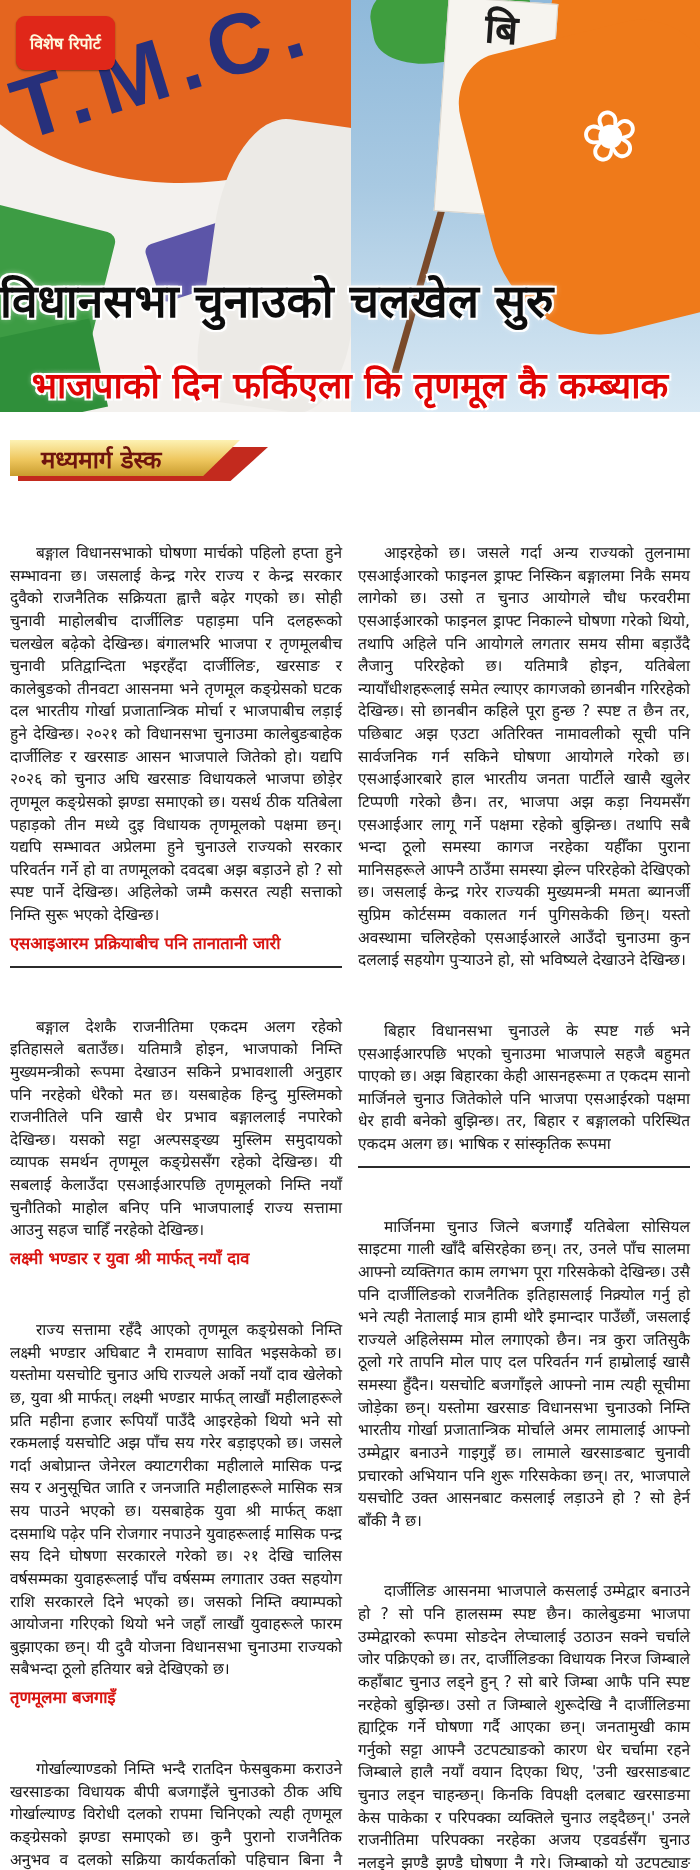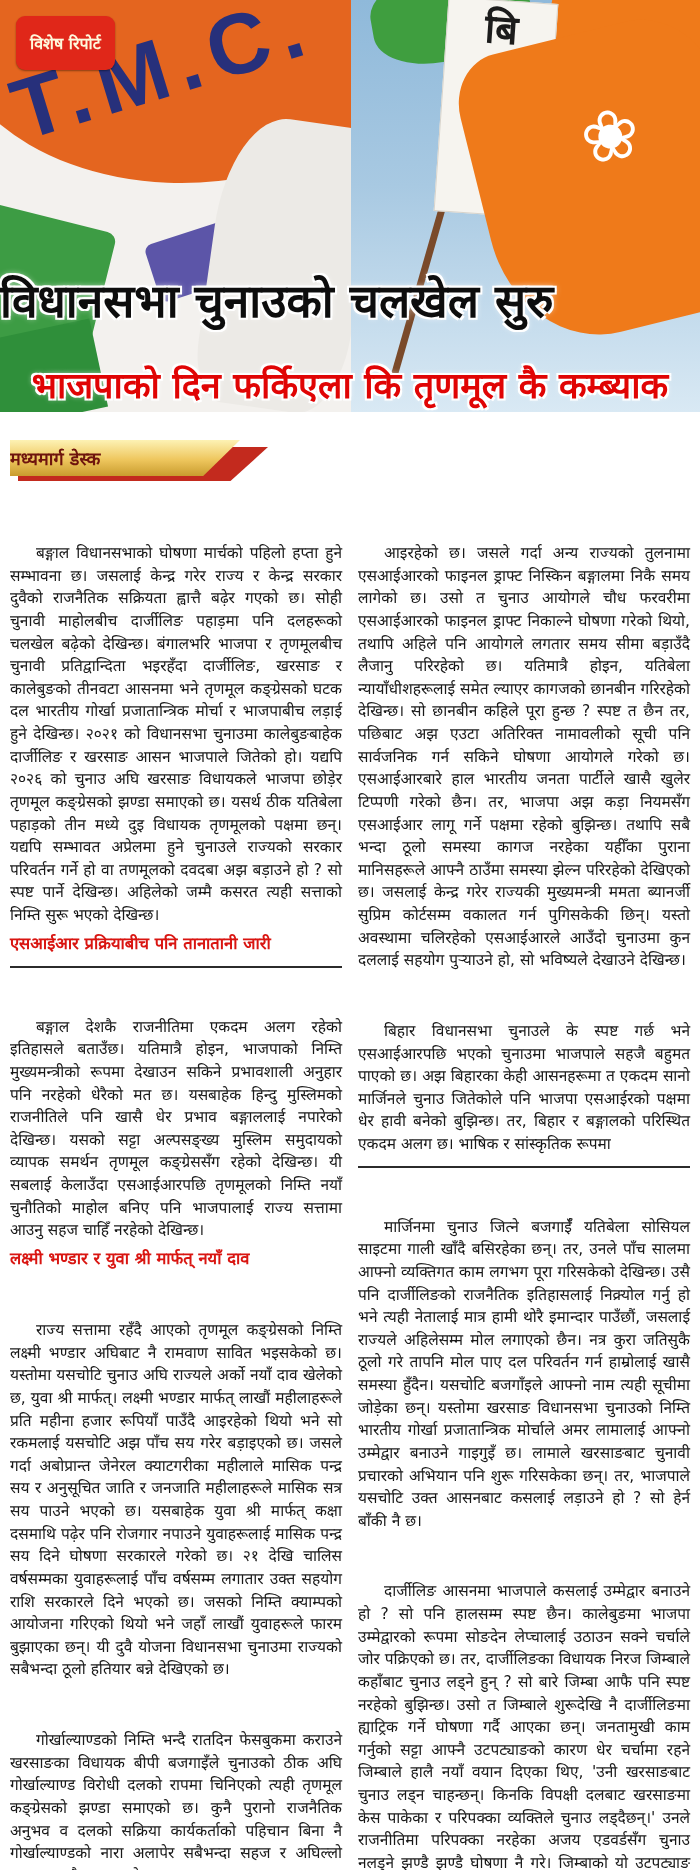--- a/index.html
+++ b/index.html
@@ -60,21 +60,21 @@
     text-shadow:-2px -2px 0 #fff, 2px -2px 0 #fff, -2px 2px 0 #fff, 2px 2px 0 #fff,
       0 0 6px #fff; }
 
   
   .byline-wrap { position:relative; height:42px; margin:26px 0 10px 10px; width:260px; }
   .byline-red { position:absolute; left:8px; top:9px; width:250px; height:34px;
     background:#c32a1e; clip-path:polygon(0 0,100% 0,85% 100%,0 100%); }
   .byline-gold { position:absolute; left:0; top:2px; width:230px; height:36px;
     background:linear-gradient(180deg,#fdf2b4 0%,#eec65d 55%,#c99c2e 100%);
     clip-path:polygon(0 0,100% 0,84% 100%,0 100%); display:flex; align-items:center;
-    padding-left:0; font-weight:bold; font-size:18px; color:#6e140d; }
+    padding-left:31px; font-weight:bold; font-size:24px; color:#6e140d; }
 
   
   .columns { display:flex; gap:16px; padding:4px 10px 6px 10px; min-height:1090px; }
   .col { flex:1; text-align:justify; font-size:15.5px; line-height:1.46; color:#181818; }
   .col p { text-indent:26px; margin-bottom:3px;margin-top:48px; }
   .red-head { color:#d91511; font-size:16.5px; font-weight:bold; text-align:left;
     margin:5px 0 3px 0; }
   .divider { border:none; border-top:2px solid #2b2b2b; margin:10px 0 9px 0; }
 </style>
 </head>
@@ -111,25 +111,26 @@
   <div class="byline-wrap">
     <div class="byline-red"></div>
     <div class="byline-gold">
       <span>मध्यमार्ग डेस्क</span>
     </div>
   </div>
 
   <div class="columns">
     <div class="col">
       <p>बङ्गाल विधानसभाको घोषणा मार्चको पहिलो हप्ता हुने सम्भावना छ। जसलाई केन्द्र गरेर राज्य र केन्द्र सरकार दुवैको राजनैतिक सक्रियता ह्वात्तै बढ़ेर गएको छ। सोही चुनावी माहोलबीच दार्जीलिङ पहाड़मा पनि दलहरूको चलखेल बढ़ेको देखिन्छ। बंगालभरि भाजपा र तृणमूलबीच चुनावी प्रतिद्वान्दिता भइरहँदा दार्जीलिङ, खरसाङ र कालेबुङको तीनवटा आसनमा भने तृणमूल कङ्ग्रेसको घटक दल भारतीय गोर्खा प्रजातान्त्रिक मोर्चा र भाजपाबीच लड़ाई हुने देखिन्छ। २०२१ को विधानसभा चुनाउमा कालेबुङबाहेक दार्जीलिङ र खरसाङ आसन भाजपाले जितेको हो। यद्यपि २०२६ को चुनाउ अघि खरसाङ विधायकले भाजपा छोड़ेर तृणमूल कङ्ग्रेसको झण्डा समाएको छ। यसर्थ ठीक यतिबेला पहाड़को तीन मध्ये दुइ विधायक तृणमूलको पक्षमा छन्। यद्यपि सम्भावत अप्रेलमा हुने चुनाउले राज्यको सरकार परिवर्तन गर्ने हो वा तणमूलको दवदबा अझ बड़ाउने हो ? सो स्पष्ट पार्ने देखिन्छ। अहिलेको जम्मै कसरत त्यही सत्ताको निम्ति सुरू भएको देखिन्छ।</p>
-      <h3 class="red-head">एसआईआर प्रक्रियाबीच पनि तानातानी जारी</h3>
+      <h3 class="red-head">एसआइआरम प्रक्रियाबीच पनि तानातानी जारी</h3>
       <hr class="divider">
       <p>बङ्गाल देशकै राजनीतिमा एकदम अलग रहेको इतिहासले बताउँछ। यतिमात्रै होइन, भाजपाको निम्ति मुख्यमन्त्रीको रूपमा देखाउन सकिने प्रभावशाली अनुहार पनि नरहेको धेरैको मत छ। यसबाहेक हिन्दु मुस्लिमको राजनीतिले पनि खासै धेर प्रभाव बङ्गाललाई नपारेको देखिन्छ। यसको सट्टा अल्पसङ्ख्य मुस्लिम समुदायको व्यापक समर्थन तृणमूल कङ्ग्रेससँग रहेको देखिन्छ। यी सबलाई केलाउँदा एसआईआरपछि तृणमूलको निम्ति नयाँ चुनौतिको माहोल बनिए पनि भाजपालाई राज्य सत्तामा आउनु सहज चाहिँ नरहेको देखिन्छ।</p>
       <h3 class="red-head">लक्ष्मी भण्डार र युवा श्री मार्फत् नयाँ दाव</h3>
       <p>राज्य सत्तामा रहँदै आएको तृणमूल कङ्ग्रेसको निम्ति लक्ष्मी भण्डार अघिबाट नै रामवाण सावित भइसकेको छ। यस्तोमा यसचोटि चुनाउ अघि राज्यले अर्को नयाँ दाव खेलेको छ, युवा श्री मार्फत्। लक्ष्मी भण्डार मार्फत् लाखौं महीलाहरूले प्रति महीना हजार रूपियाँ पाउँदै आइरहेको थियो भने सो रकमलाई यसचोटि अझ पाँच सय गरेर बड़ाइएको छ। जसले गर्दा अबोप्रान्त जेनेरल क्याटगरीका महीलाले मासिक पन्द्र सय र अनुसूचित जाति र जनजाति महीलाहरूले मासिक सत्र सय पाउने भएको छ। यसबाहेक युवा श्री मार्फत् कक्षा दसमाथि पढ़ेर पनि रोजगार नपाउने युवाहरूलाई मासिक पन्द्र सय दिने घोषणा सरकारले गरेको छ। २१ देखि चालिस वर्षसम्मका युवाहरूलाई पाँच वर्षसम्म लगातार उक्त सहयोग राशि सरकारले दिने भएको छ। जसको निम्ति क्याम्पको आयोजना गरिएको थियो भने जहाँ लाखौं युवाहरूले फारम बुझाएका छन्। यी दुवै योजना विधानसभा चुनाउमा राज्यको सबैभन्दा ठूलो हतियार बन्ने देखिएको छ।</p>
+      <h3 class="red-head">तृणमूलमा बजगाइँ</h3>
       <p>गोर्खाल्याण्डको निम्ति भन्दै रातदिन फेसबुकमा कराउने खरसाङका विधायक बीपी बजगाइँले चुनाउको ठीक अघि गोर्खाल्याण्ड विरोधी दलको रापमा चिनिएको त्यही तृणमूल कङ्ग्रेसको झण्डा समाएको छ। कुनै पुरानो राजनैतिक अनुभव व दलको सक्रिया कार्यकर्ताको पहिचान बिना नै गोर्खाल्याण्डको नारा अलापेर सबैभन्दा सहज र अघिल्लो चुनावमा सबै भन्दा ठूलो</p>
     </div>
     <div class="col">
       <p>आइरहेको छ। जसले गर्दा अन्य राज्यको तुलनामा एसआईआरको फाइनल ड्राफ्ट निस्किन बङ्गालमा निकै समय लागेको छ। उसो त चुनाउ आयोगले चौध फरवरीमा एसआईआरको फाइनल ड्राफ्ट निकाल्ने घोषणा गरेको थियो, तथापि अहिले पनि आयोगले लगतार समय सीमा बड़ाउँदै लैजानु परिरहेको छ। यतिमात्रै होइन, यतिबेला न्यायाँधीशहरूलाई समेत ल्याएर कागजको छानबीन गरिरहेको देखिन्छ। सो छानबीन कहिले पूरा हुन्छ ?  स्पष्ट त छैन तर, पछिबाट अझ एउटा अतिरिक्त नामावलीको सूची पनि सार्वजनिक गर्न सकिने घोषणा आयोगले गरेको छ। एसआईआरबारे हाल भारतीय जनता पार्टीले खासै खुलेर टिप्पणी गरेको छैन। तर, भाजपा अझ कड़ा नियमसँग एसआईआर लागू गर्ने पक्षमा रहेको बुझिन्छ। तथापि सबै भन्दा ठूलो समस्या कागज नरहेका यहीँका पुराना मानिसहरूले आफ्नै ठाउँमा समस्या झेल्न परिरहेको देखिएको छ। जसलाई केन्द्र गरेर राज्यकी मुख्यमन्त्री ममता ब्यानर्जी सुप्रिम कोर्टसम्म वकालत गर्न पुगिसकेकी छिन्। यस्तो अवस्थामा चलिरहेको एसआईआरले आउँदो चुनाउमा कुन दललाई सहयोग पुऱ्याउने हो, सो भविष्यले देखाउने देखिन्छ।</p>
       <p>बिहार विधानसभा चुनाउले के स्पष्ट गर्छ भने एसआईआरपछि भएको चुनाउमा भाजपाले सहजै बहुमत पाएको छ। अझ बिहारका केही आसनहरूमा त एकदम सानो मार्जिनले चुनाउ जितेकोले पनि भाजपा एसआईरको पक्षमा धेर हावी बनेको बुझिन्छ। तर, बिहार र बङ्गालको परिस्थित एकदम अलग छ। भाषिक र सांस्कृतिक रूपमा</p>
       <hr class="divider">
       <p>मार्जिनमा चुनाउ जित्ने बजगाईँ यतिबेला सोसियल साइटमा गाली खाँदै बसिरहेका छन्। तर, उनले पाँच सालमा आफ्नो व्यक्तिगत काम लगभग पूरा गरिसकेको देखिन्छ। उसै पनि दार्जीलिङको राजनैतिक इतिहासलाई निक्र्योल गर्नु हो भने त्यही नेतालाई मात्र हामी थोरै इमान्दार पाउँछौं, जसलाई राज्यले अहिलेसम्म मोल लगाएको छैन। नत्र कुरा जतिसुकै ठूलो गरे तापनि मोल पाए दल परिवर्तन गर्न हाम्रोलाई खासै समस्या हुँदैन। यसचोटि  बजगाँइले आफ्नो नाम त्यही सूचीमा जोड़ेका छन्। यस्तोमा खरसाङ विधानसभा चुनाउको निम्ति भारतीय गोर्खा प्रजातान्त्रिक मोर्चाले अमर लामालाई आफ्नो उम्मेद्वार बनाउने गाइगुइँ छ। लामाले खरसाङबाट चुनावी प्रचारको अभियान पनि शुरू गरिसकेका छन्। तर, भाजपाले यसचोटि उक्त आसनबाट कसलाई लड़ाउने हो ? सो हेर्न बाँकी नै छ।</p>
       <p>दार्जीलिङ आसनमा भाजपाले कसलाई उम्मेद्वार बनाउने हो ? सो पनि हालसम्म स्पष्ट छैन। कालेबुङमा भाजपा उम्मेद्वारको रूपमा सोङदेन लेप्चालाई उठाउन सक्ने चर्चाले जोर पक्रिएको छ। तर, दार्जीलिङका विधायक निरज जिम्बाले कहाँबाट चुनाउ लड्ने हुन् ? सो बारे जिम्बा आफै पनि स्पष्ट नरहेको बुझिन्छ। उसो त जिम्बाले शुरूदेखि नै दार्जीलिङमा ह्याट्रिक गर्ने घोषणा गर्दै आएका छन्। जनतामुखी काम गर्नुको सट्टा आफ्नै उटपट्याङको कारण धेर चर्चामा रहने जिम्बाले हालै नयाँ वयान दिएका थिए, 'उनी खरसाङबाट चुनाउ लड्न चाहन्छन्। किनकि विपक्षी दलबाट खरसाङमा केस पाकेका र परिपक्का व्यक्तिले चुनाउ लड्दैछन्।' उनले राजनीतिमा परिपक्का नरहेका अजय एडवर्डसँग चुनाउ नलड्ने झण्डै झण्डै घोषणा नै गरे। जिम्बाको यो उटपट्याङ पनि साँच्चै हाँस्यस्पद छ। दार्जीलिङमा अजय एडवर्डको लोकप्रियता अघि जिम्बा पछाड़िन सक्ने धेरैको मत छ। के यस्तोमा नयाँ उटपट्याङ गरेर उनी खरसाङतिर भाग्न चाहन्छन् ? के हाइकमान्डअघि नयाँ उटपट्याङ देखाएर जिम्बाले खरसाङबाट चुनाव लड्ने हुन् त ? सो समयले बताउने देखिन्छ।</p>
 
     </div>

